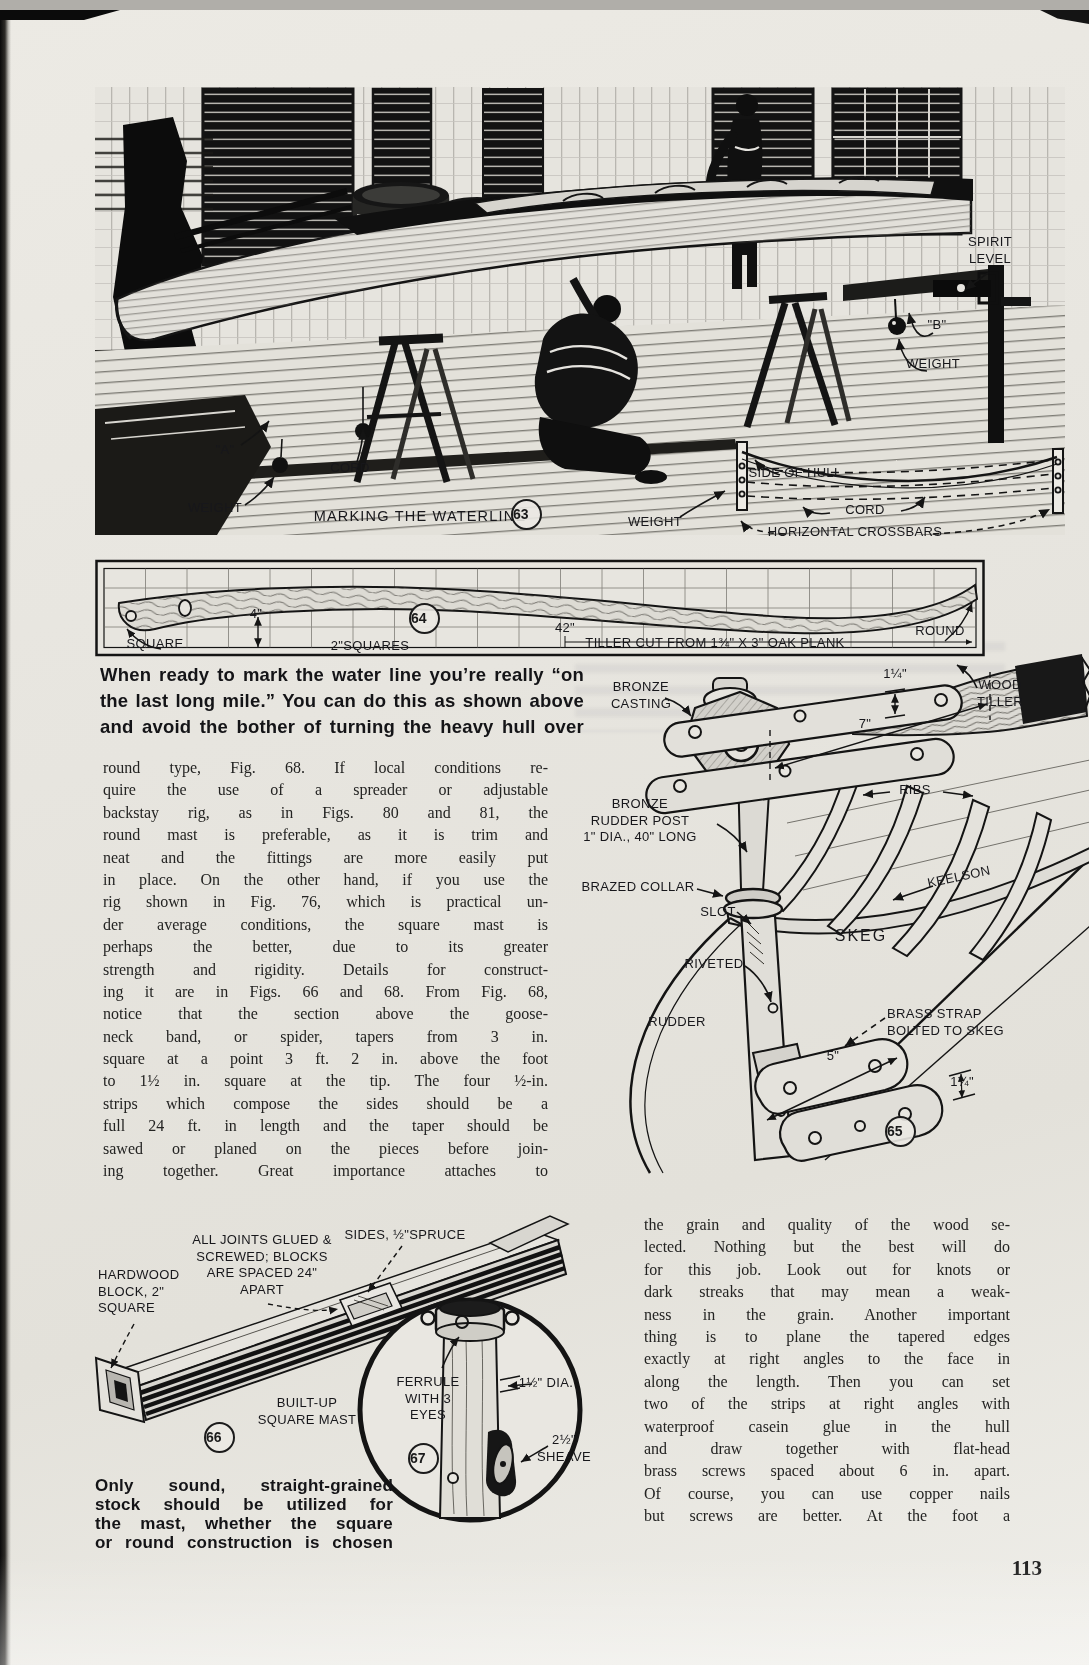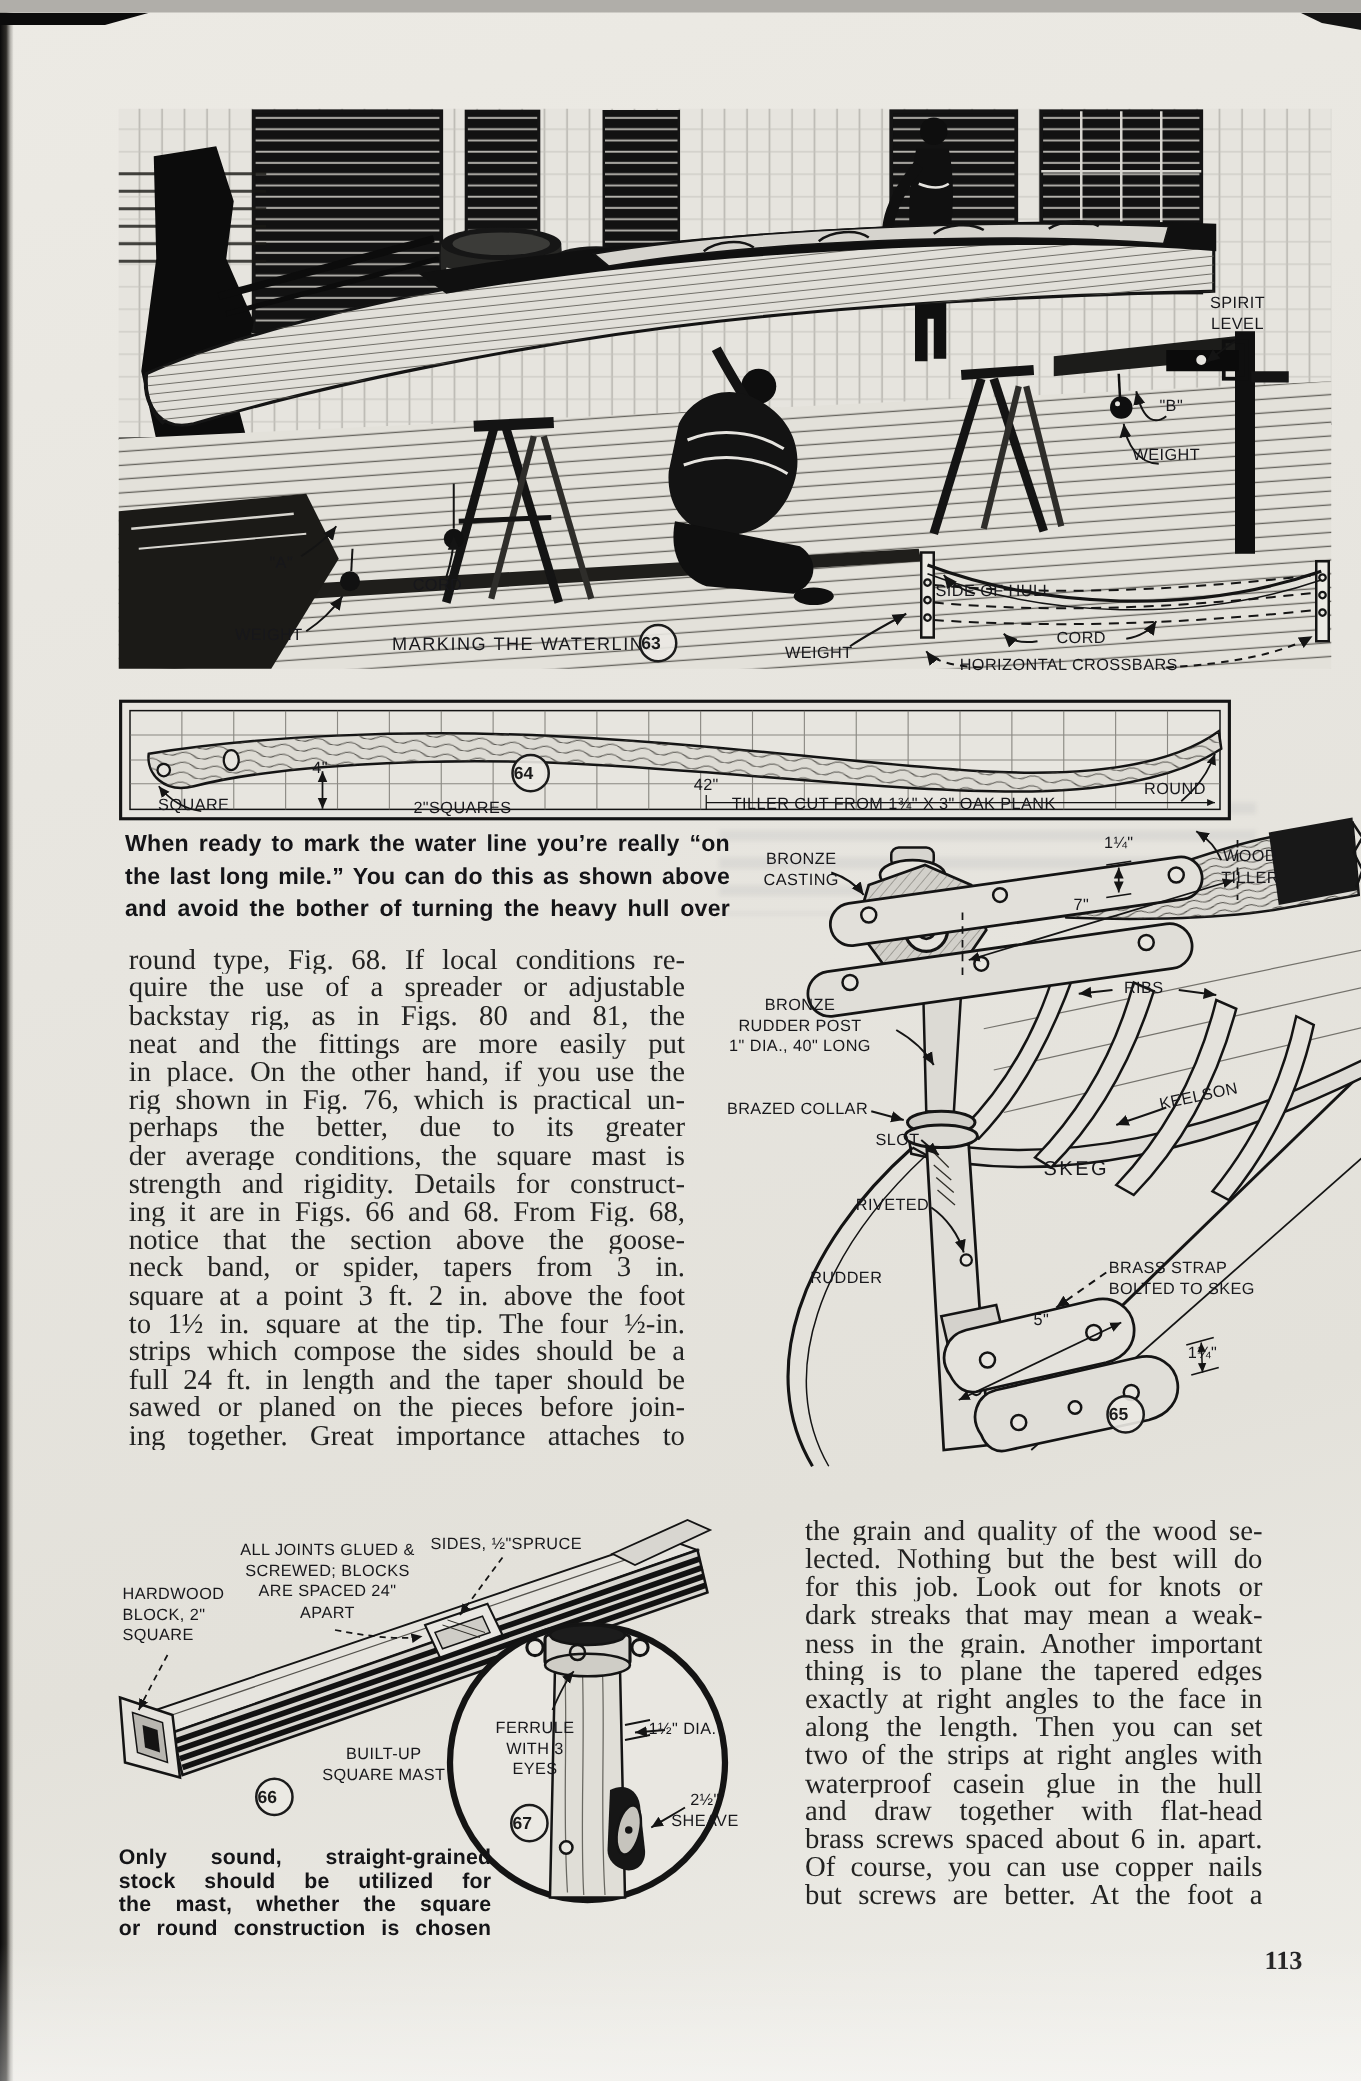--- a/index.html
+++ b/index.html
@@ -19,21 +19,21 @@
     text-align:center;white-space:pre;transform:translateX(-50%);font-weight:400;}
   .dlabel.big{font-size:14.5px;letter-spacing:1.2px;}
   .dlabel.sp{letter-spacing:2px;font-size:16px;}
   .dlabel.la{transform:none;text-align:left;}
   .dlabel.rot{transform:translateX(-50%) rotate(-12deg);}
   .fignum{position:absolute;width:27px;height:27px;border:2px solid #1b1b1b;border-radius:50%;
     font:700 14px/27px "Liberation Sans",sans-serif;text-align:left;background:rgba(235,233,227,.9);}
   .cap{position:absolute;font-weight:700;font-size:18.5px;color:#141417;letter-spacing:.2px;}
   .cap .jl{height:26px;line-height:26px;}
   .cap2 .jl{height:19px;line-height:19px;font-size:17px;}
-  .col{position:absolute;font-family:"Liberation Serif",serif;font-size:23px;color:#232322;}
+  .col{position:absolute;font-family:"Liberation Serif",serif;font-size:16px;color:#232322;}
   .col .jl{height:22.4px;line-height:22.4px;}
   .jl{text-align:justify;overflow:hidden;}
   .jl::after{content:"";display:inline-block;width:100%;height:0;}
   .pagenum{position:absolute;font:700 21px "Liberation Serif",serif;color:#1d1d1d;}
   .ghost{position:absolute;background:repeating-linear-gradient(180deg,rgba(80,84,104,.07) 0 9px,transparent 9px 22px);
     filter:blur(1.5px);}
   svg{overflow:visible;}
 </style>
 </head>
 <body>
@@ -299,25 +299,26 @@
   <div class="cap" style="left:100px;top:652px;width:484px">
     <div class="jl">When ready to mark the water line you’re really “on</div>
     <div class="jl">the last long mile.” You can do this as shown above</div>
     <div class="jl">and avoid the bother of turning the heavy hull over</div>
   </div>
 
   <div class="col" style="left:103px;top:747px;width:445px">
     <div class="jl">round type, Fig. 68. If local conditions re-</div>
     <div class="jl">quire the use of a spreader or adjustable</div>
     <div class="jl">backstay rig, as in Figs. 80 and 81, the</div>
+    <div class="jl">round mast is preferable, as it is trim and</div>
     <div class="jl">neat and the fittings are more easily put</div>
     <div class="jl">in place. On the other hand, if you use the</div>
     <div class="jl">rig shown in Fig. 76, which is practical un-</div>
+    <div class="jl">der average conditions, the square mast is</div>
     <div class="jl">perhaps the better, due to its greater</div>
-    <div class="jl">der average conditions, the square mast is</div>
     <div class="jl">strength and rigidity. Details for construct-</div>
     <div class="jl">ing it are in Figs. 66 and 68. From Fig. 68,</div>
     <div class="jl">notice that the section above the goose-</div>
     <div class="jl">neck band, or spider, tapers from 3 in.</div>
     <div class="jl">square at a point 3 ft. 2 in. above the foot</div>
     <div class="jl">to 1½ in. square at the tip. The four ½-in.</div>
     <div class="jl">strips which compose the sides should be a</div>
     <div class="jl">full 24 ft. in length and the taper should be</div>
     <div class="jl">sawed or planed on the pieces before join-</div>
     <div class="jl">ing together. Great importance attaches to</div>

